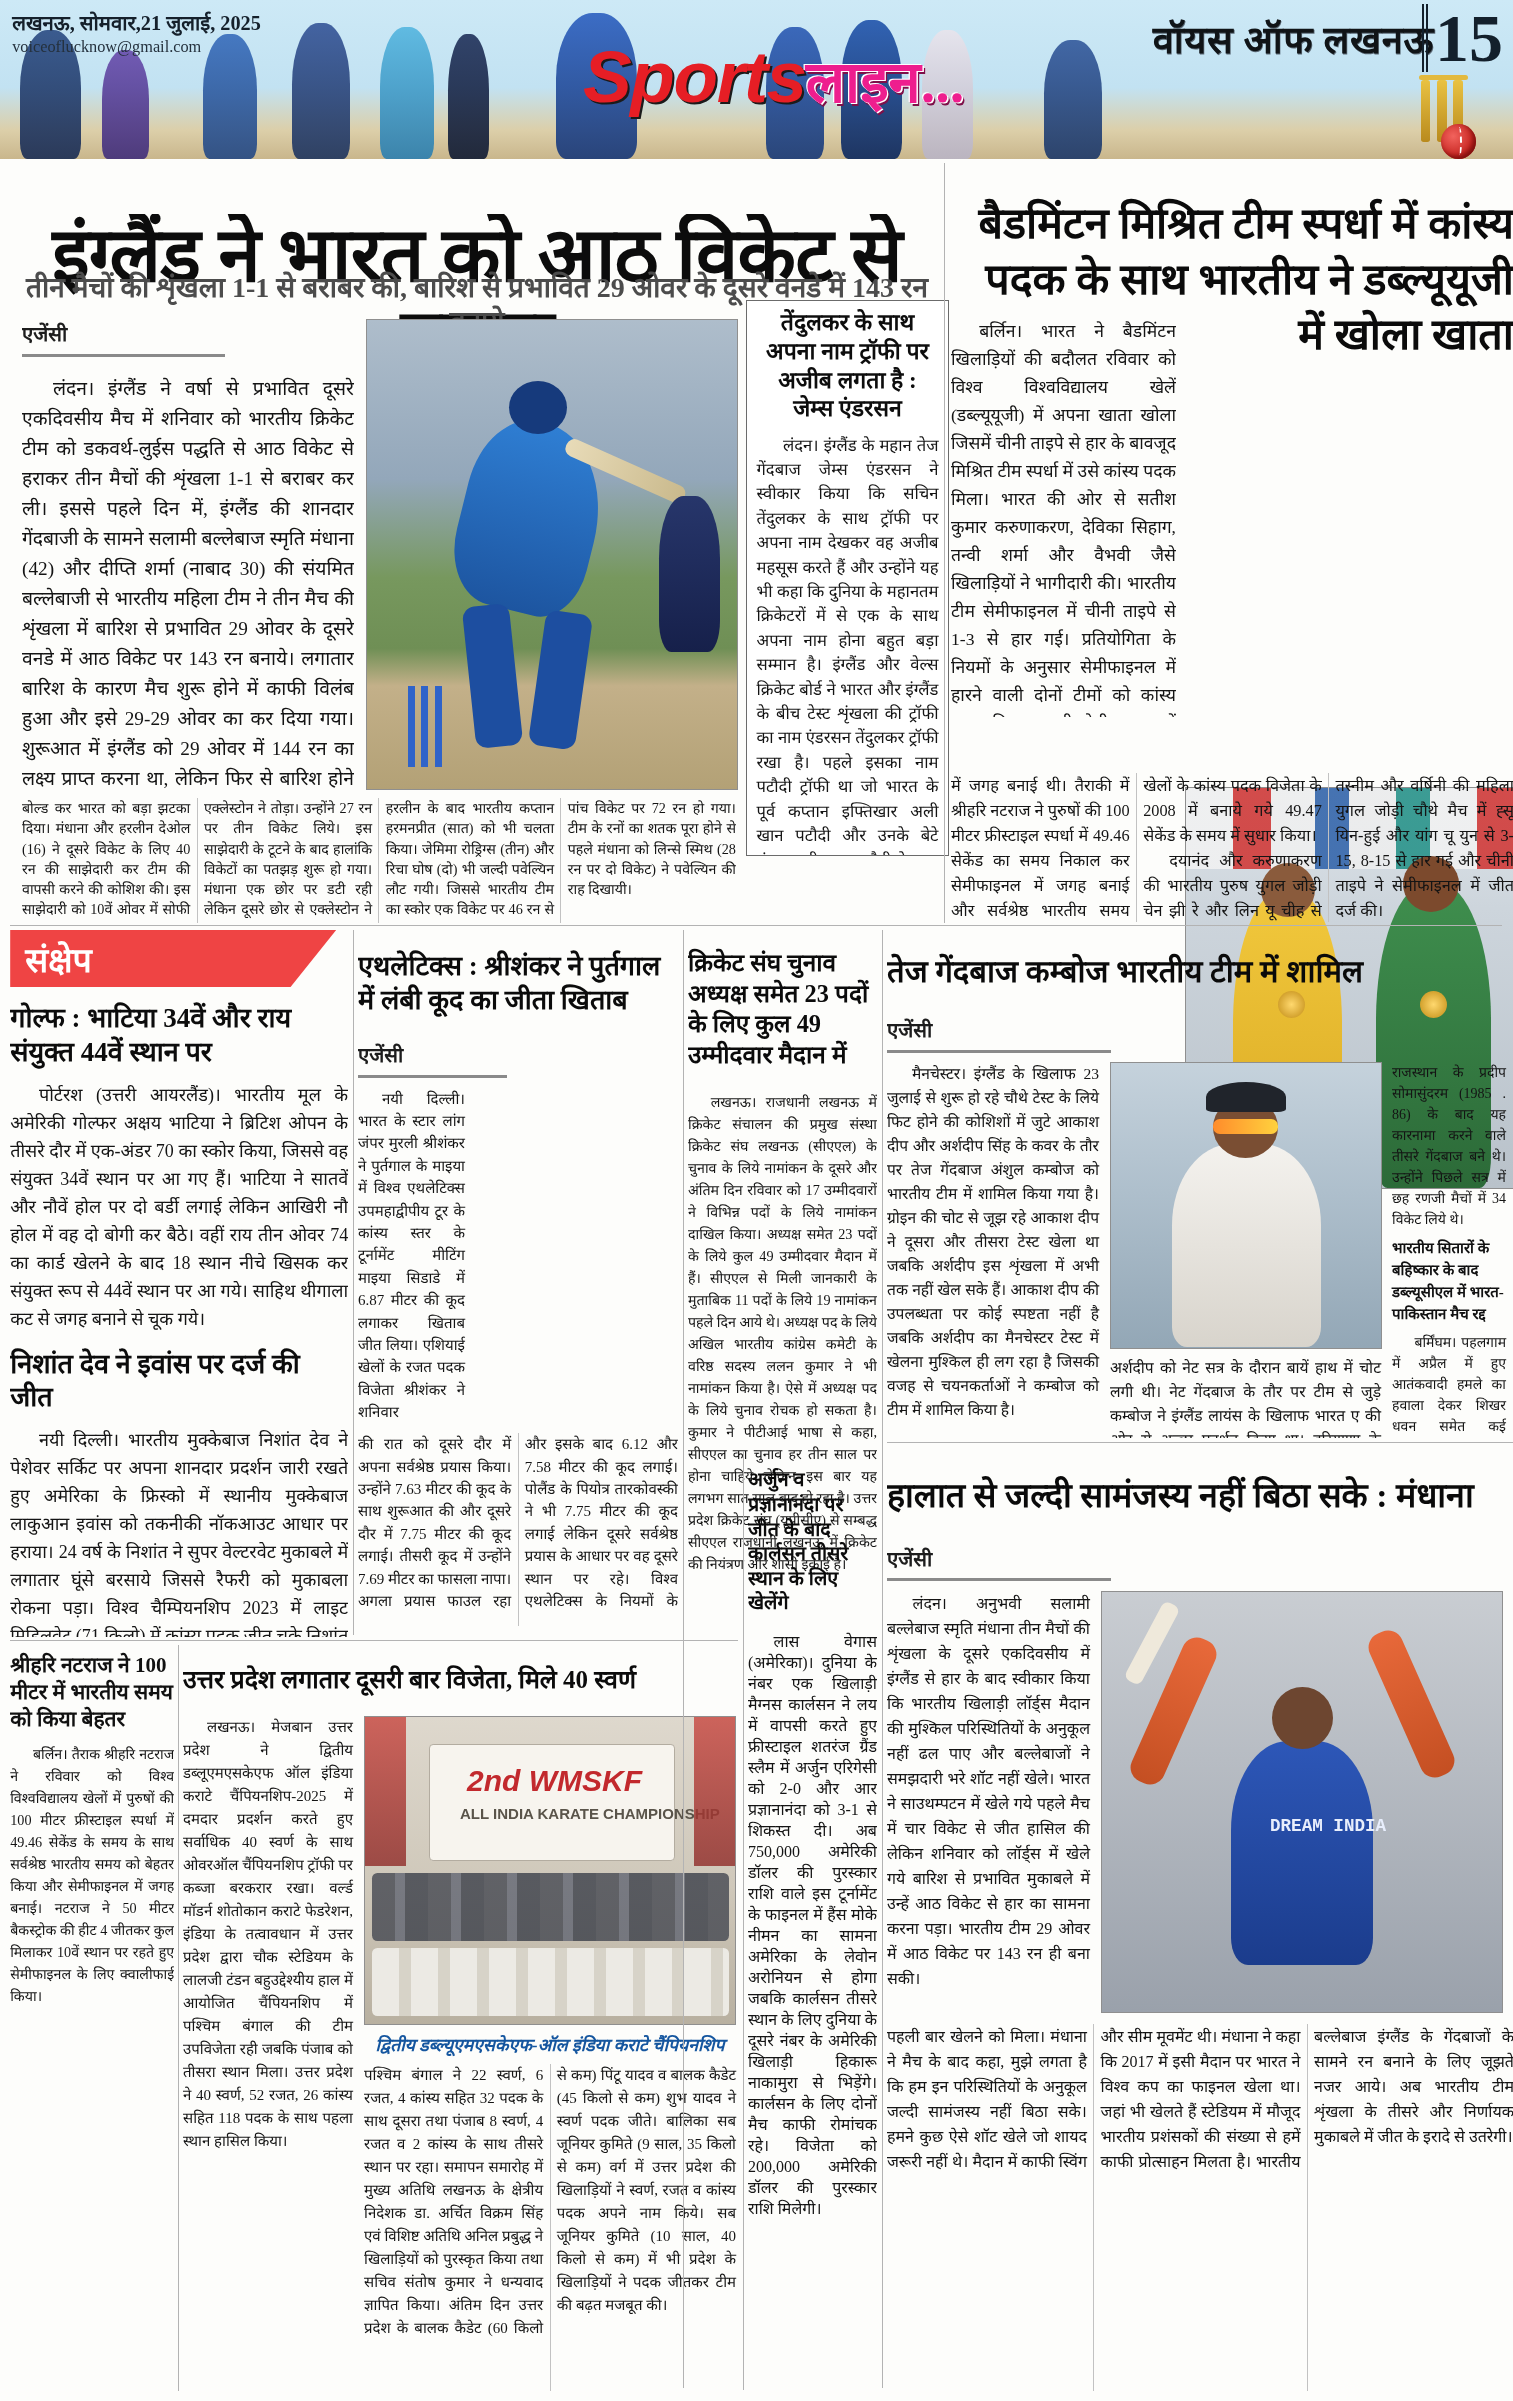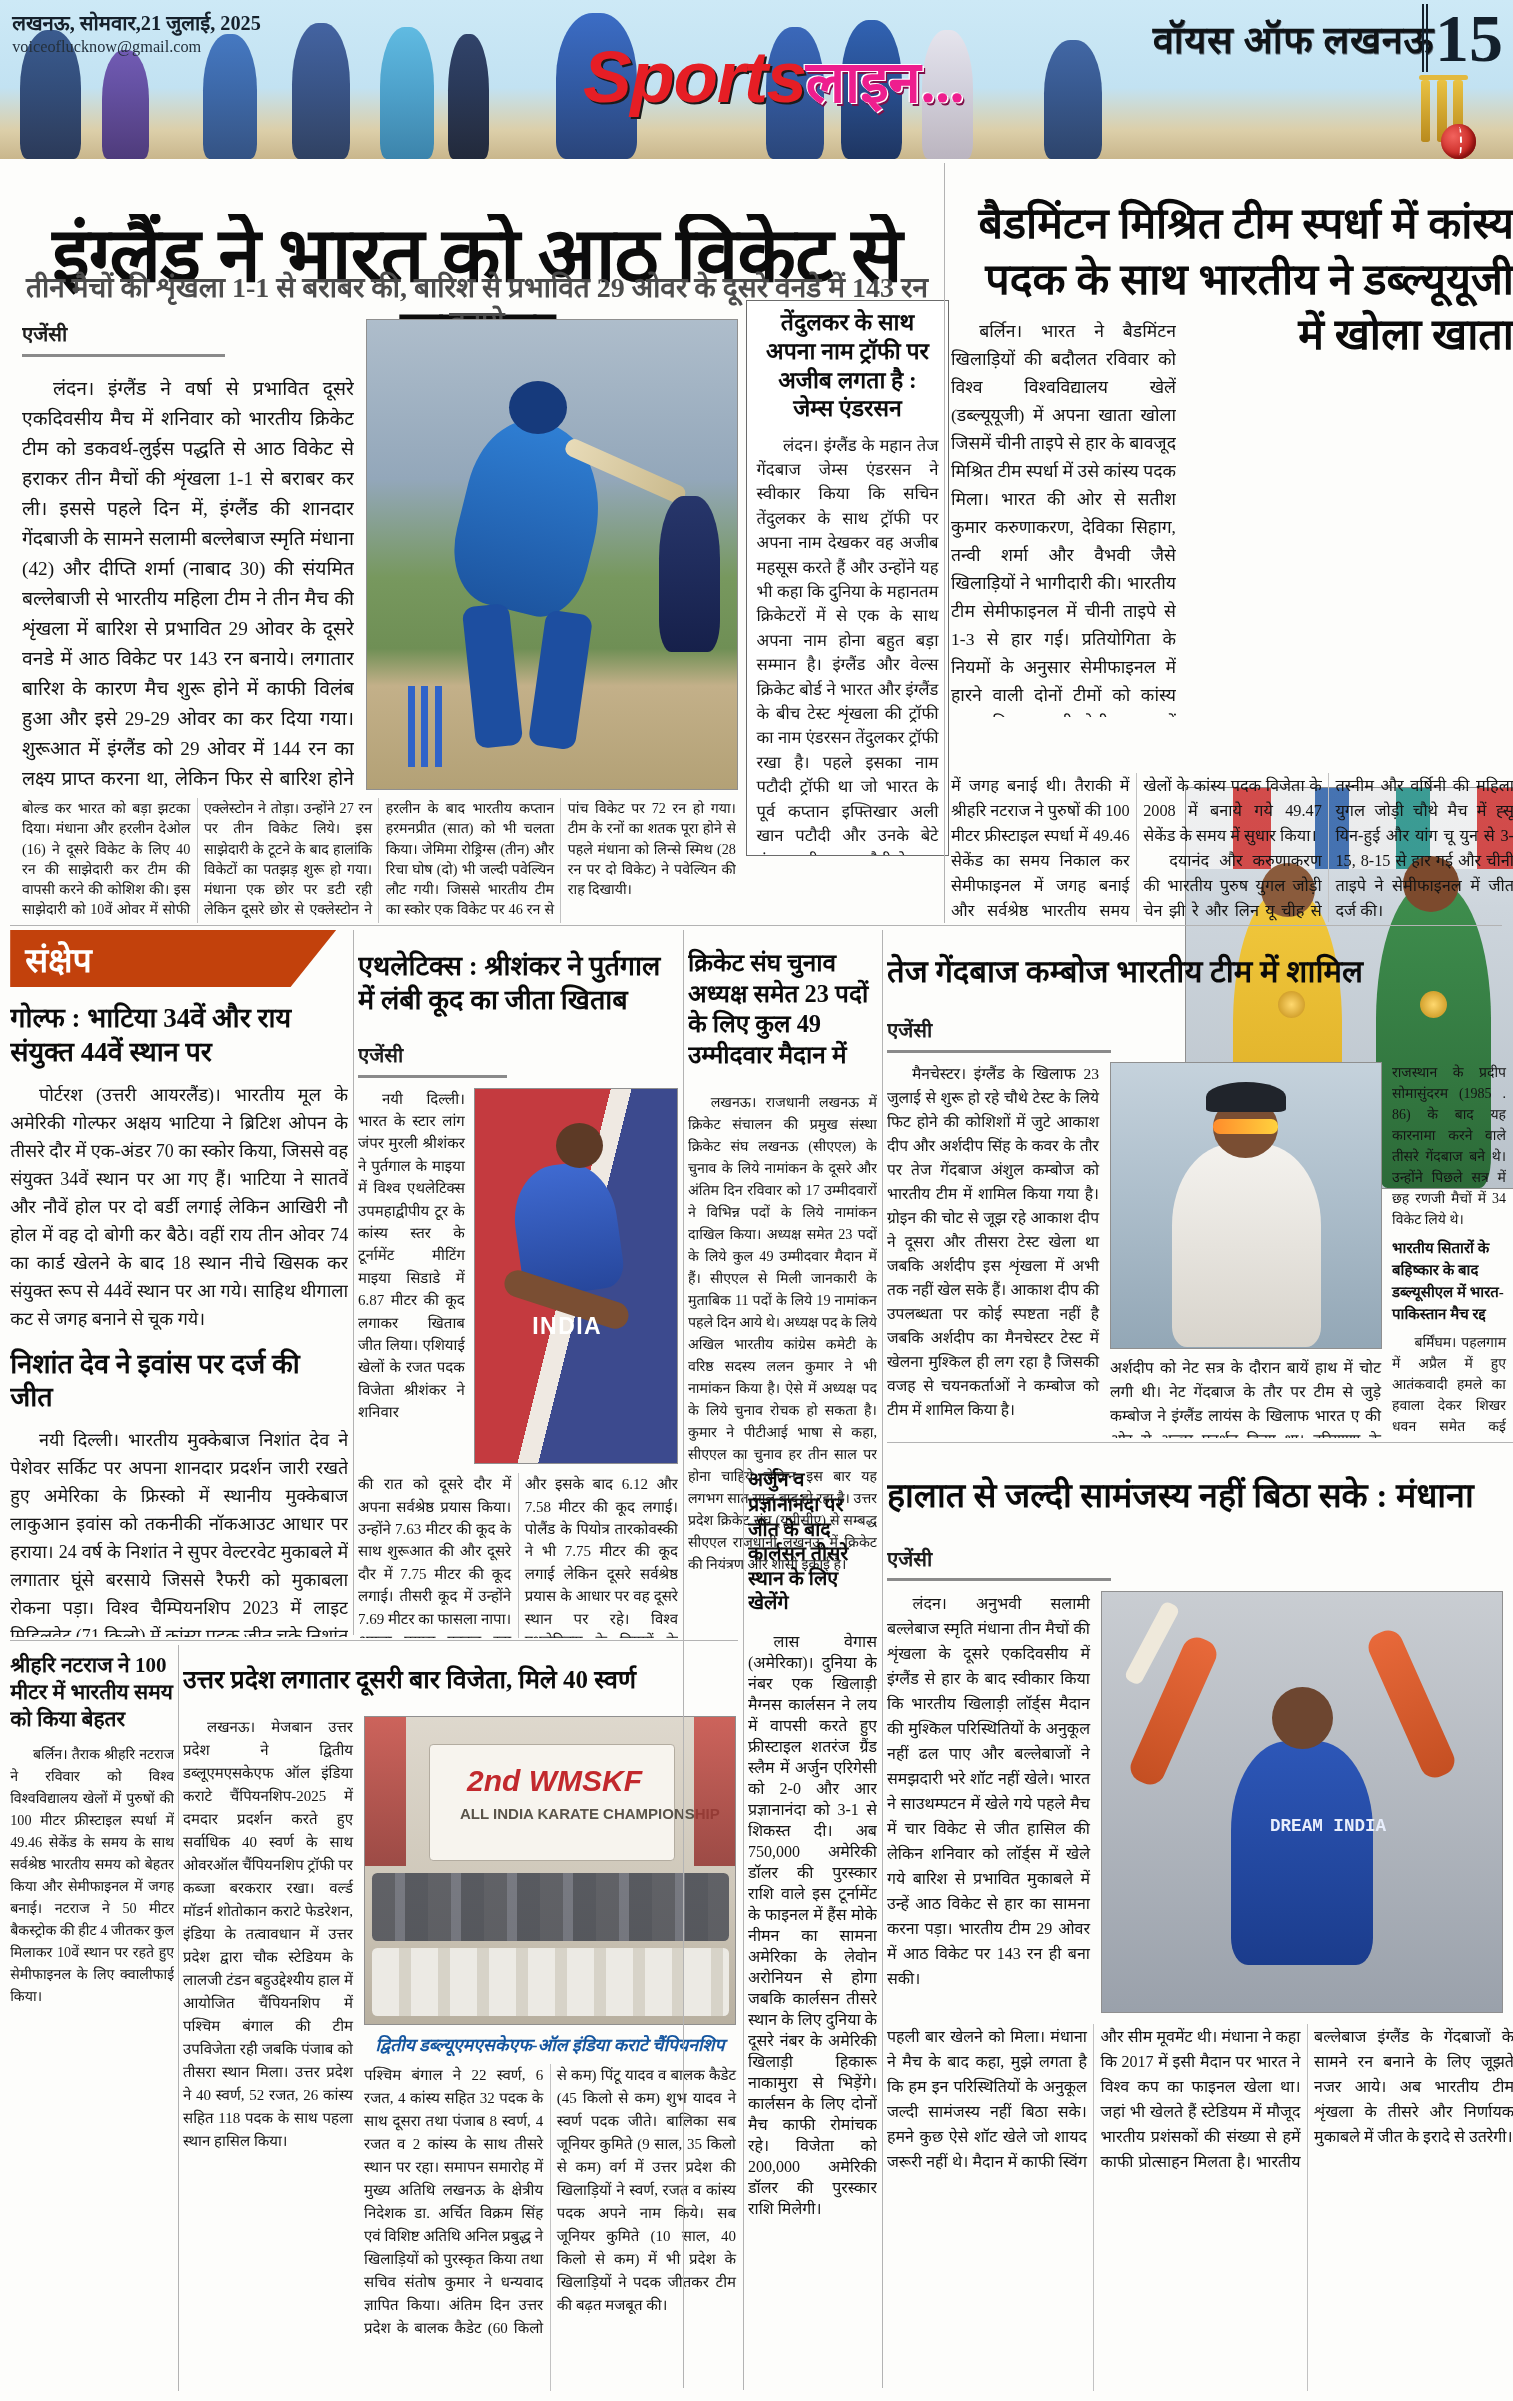--- a/index.html
+++ b/index.html
@@ -53,21 +53,21 @@
   #anderson-box{left:746px;top:300px;width:182px;height:538px;border:1.4px solid #6b6b6b;padding:8.1px 9.5px;background:#fff;}
   .box-head{font-size:23px;font-weight:bold;text-align:center;line-height:1.25;margin-bottom:9.5px;color:#0d0d0d;}
   .box-body{font-size:16.6px;line-height:24.4px;}
   
   #badminton-head{left:951px;top:160px;width:563px;font-size:43px;font-weight:bold;line-height:1.3;text-align:right;color:#0b0b0b;}
   #badminton-col1{left:951px;top:317px;width:225px;height:400px;font-size:17.6px;line-height:28px;}
   #badminton-photo{left:1185px;top:316px;width:328px;height:400px;}
   #badminton-bottom{left:951px;top:727px;width:563px;height:195px;font-size:16.3px;line-height:25px;}
   
   #briefs{left:10.2px;top:930px;width:338px;height:707px;}
-  .sankshep-box{width:326px;height:57px;background:#c2410c;clip-path:polygon(0 0,100% 0,86% 100%,0 100%);
+  .sankshep-box{width:326px;height:57px;background:#ef4444;clip-path:polygon(0 0,100% 0,86% 100%,0 100%);
                 display:flex;align-items:center;}
   .sankshep-label{font-size:34px;font-weight:bold;color:#fff;padding-left:15px;}
   .brief-head{font-size:27px;font-weight:bold;line-height:1.25;margin:15px 0 11px 0;color:#0c0c0c;}
   .brief-body{font-size:18px;line-height:28px;}
   #briefs2{left:10.2px;top:1645px;width:164px;height:746px;}
   .brief-head-sm{font-size:21px;font-weight:bold;line-height:1.3;margin:6.8px 0 9.5px 0;}
   .brief-body-sm{font-size:14.2px;line-height:22px;}
   
   #athletics{left:358px;top:928px;width:320px;height:710px;}
   .sec-head{font-size:27px;font-weight:bold;line-height:1.25;color:#0b0b0b;}
@@ -213,26 +213,20 @@
   <section class="module" id="athletics">
     <h2 class="sec-head">एथलेटिक्स : श्रीशंकर ने पुर्तगाल में लंबी कूद का जीता खिताब</h2>
     <div style="margin-top:8.1px;">
       <span class="byline">एजेंसी</span>
       <div class="byline-rule" style="width:149px;"></div>
     </div>
     <div class="ath-row">
       <div class="body-txt" style="width:107px;">
           <p>नयी दिल्ली। भारत के स्टार लांग जंपर मुरली श्रीशंकर ने पुर्तगाल के माइया में विश्व एथलेटिक्स उपमहाद्वीपीय टूर के कांस्य स्तर के टूर्नामेंट मीटिंग माइया सिडाडे में 6.87 मीटर की कूद लगाकर खिताब जीत लिया। एशियाई खेलों के रजत पदक विजेता श्रीशंकर ने शनिवार</p>
         </div>
-      <div class="photo" style="width:202px;height:374px;background:linear-gradient(104deg,#c43a3f 0 46%,#efe9e2 46% 53%,#3c4a8e 53% 100%);">
-        <span class="blob" style="left:41px;top:75px;width:102px;height:129px;background:linear-gradient(#3f6ad1,#27479c);border-radius:45% 45% 20% 20%;transform:rotate(-8deg);"></span>
-        <span class="blob" style="left:81px;top:34px;width:47px;height:45px;background:#5d3a26;border-radius:50%;"></span>
-        <span class="blob" style="left:27px;top:197px;width:129px;height:27px;background:#7a4e33;border-radius:13.6px;transform:rotate(18deg);"></span>
-        <span class="photo-label" style="left:57px;top:224px;color:#fff;font-size:23px;letter-spacing:1.4px;">INDIA</span>
-      </div>
     </div>
     <div class="body-txt cols2" style="margin-top:9.5px;height:193px;">
       <p style="text-indent:0;">की रात को दूसरे दौर में अपना सर्वश्रेष्ठ प्रयास किया। उन्होंने 7.63 मीटर की कूद के साथ शुरूआत की और दूसरे दौर में 7.75 मीटर की कूद लगाई। तीसरी कूद में उन्होंने 7.69 मीटर का फासला नापा। अगला प्रयास फाउल रहा और इसके बाद 6.12 और 7.58 मीटर की कूद लगाई। पोलैंड के पियोत्र तारकोवस्की ने भी 7.75 मीटर की कूद लगाई लेकिन दूसरे सर्वश्रेष्ठ प्रयास के आधार पर वह दूसरे स्थान पर रहे। विश्व एथलेटिक्स के नियमों के अनुसार अगर दो खिलाड़ियों में टाई होता है तो दूसरी वैध कूद को टाइब्रेकर माना जाता है। घुटने के आपरेशन के कारण लंबे समय खेल से दूर रहे श्रीशंकर ने इस महीने की शुरूआत में इंडियन ओपन एथलेटिक्स मीट के जरिये वापसी की है। उनकी नजरें सितंबर में तोक्यो में होने वाली विश्व चैम्पियनशिप के लिये क्वालीफाई करने पर लगी है जिसके लिये स्वतः क्वालीफिकेशन मार्क 8.27 मीटर है।</p>
     </div>
   </section>
 
   <section class="module" id="chunav">
     <h2 class="sec-head">क्रिकेट संघ चुनाव अध्यक्ष समेत 23 पदों के लिए कुल 49 उम्मीदवार मैदान में</h2>
     <div class="body-txt" style="margin-top:11px;">
         <p>लखनऊ। राजधानी लखनऊ में क्रिकेट संचालन की प्रमुख संस्था क्रिकेट संघ लखनऊ (सीएएल) के चुनाव के लिये नामांकन के दूसरे और अंतिम दिन रविवार को 17 उम्मीदवारों ने विभिन्न पदों के लिये नामांकन दाखिल किया। अध्यक्ष समेत 23 पदों के लिये कुल 49 उम्मीदवार मैदान में हैं। सीएएल से मिली जानकारी के मुताबिक 11 पदों के लिये 19 नामांकन पहले दिन आये थे। अध्यक्ष पद के लिये अखिल भारतीय कांग्रेस कमेटी के वरिष्ठ सदस्य ललन कुमार ने भी नामांकन किया है। ऐसे में अध्यक्ष पद के लिये चुनाव रोचक हो सकता है। कुमार ने पीटीआई भाषा से कहा, सीएएल का चुनाव हर तीन साल पर होना चाहिये लेकिन इस बार यह लगभग सात साल बाद हो रहा है। उत्तर प्रदेश क्रिकेट संघ (यूपीसीए) से सम्बद्ध सीएएल राजधानी लखनऊ में क्रिकेट की नियंत्रण और शासी इकाई है।</p>

